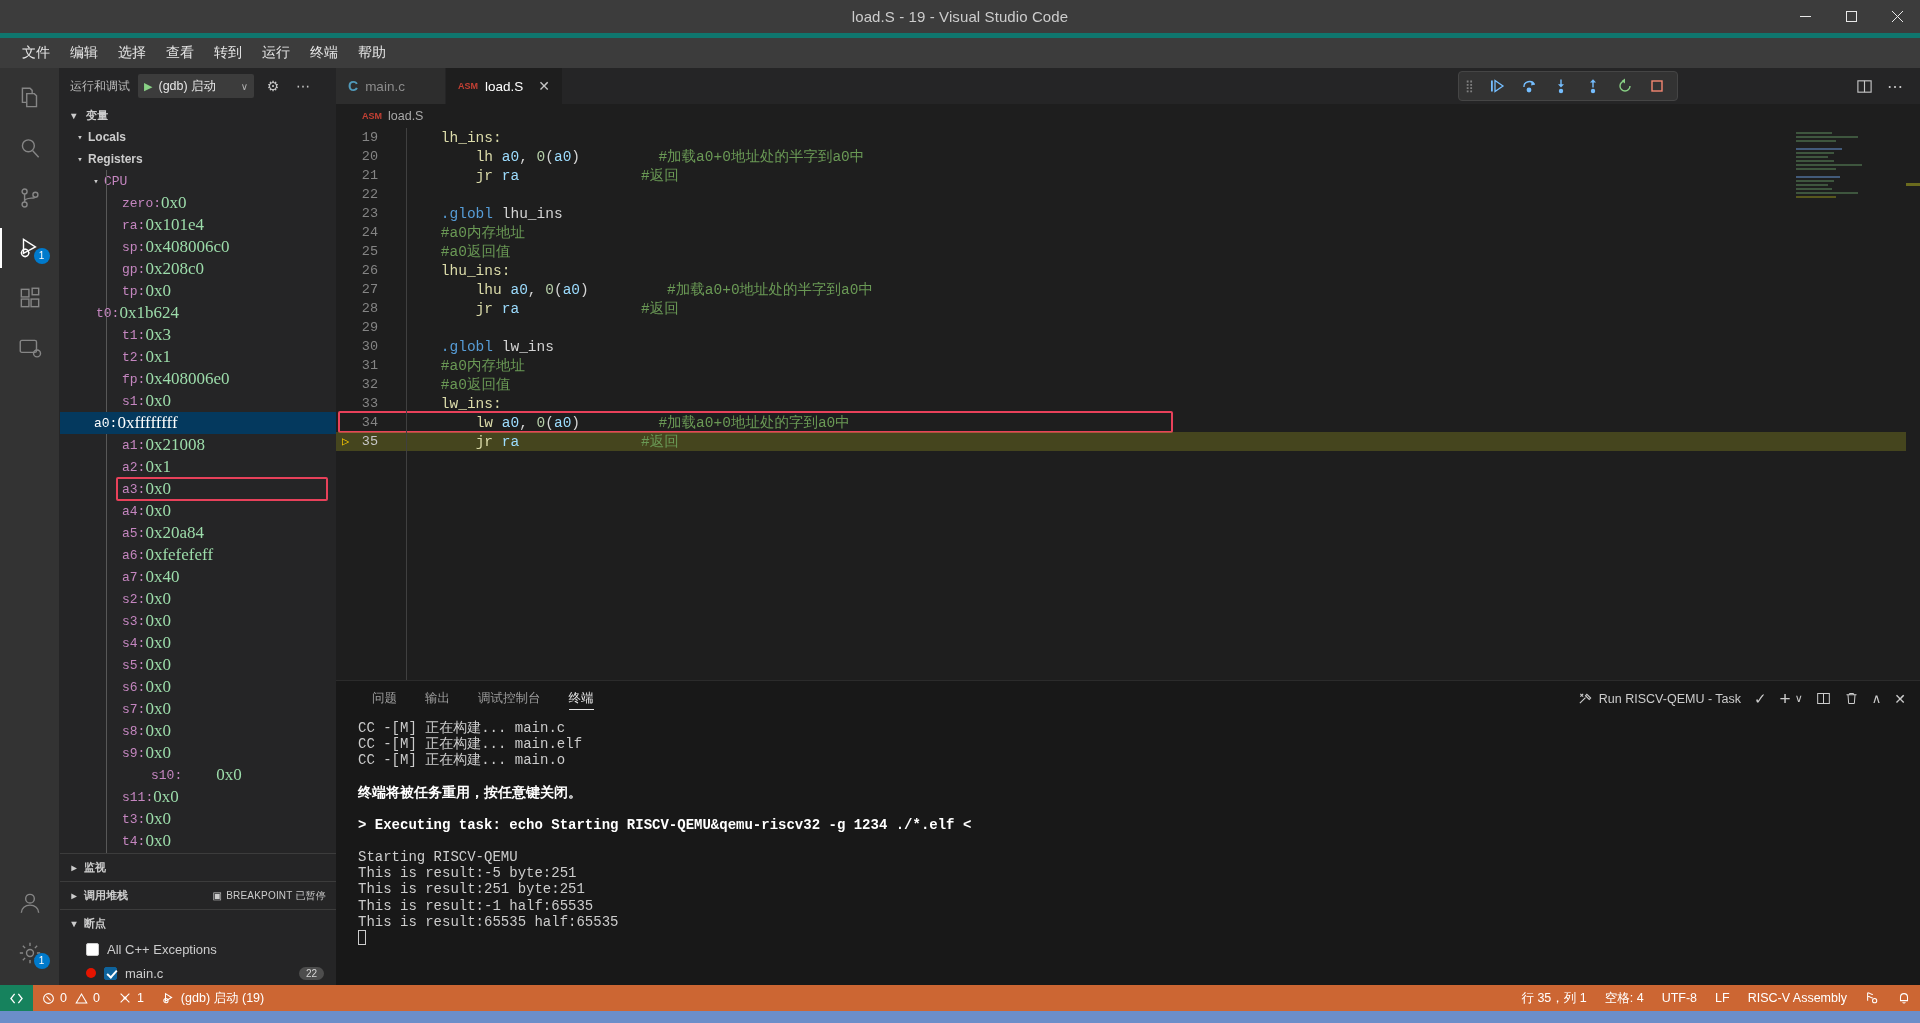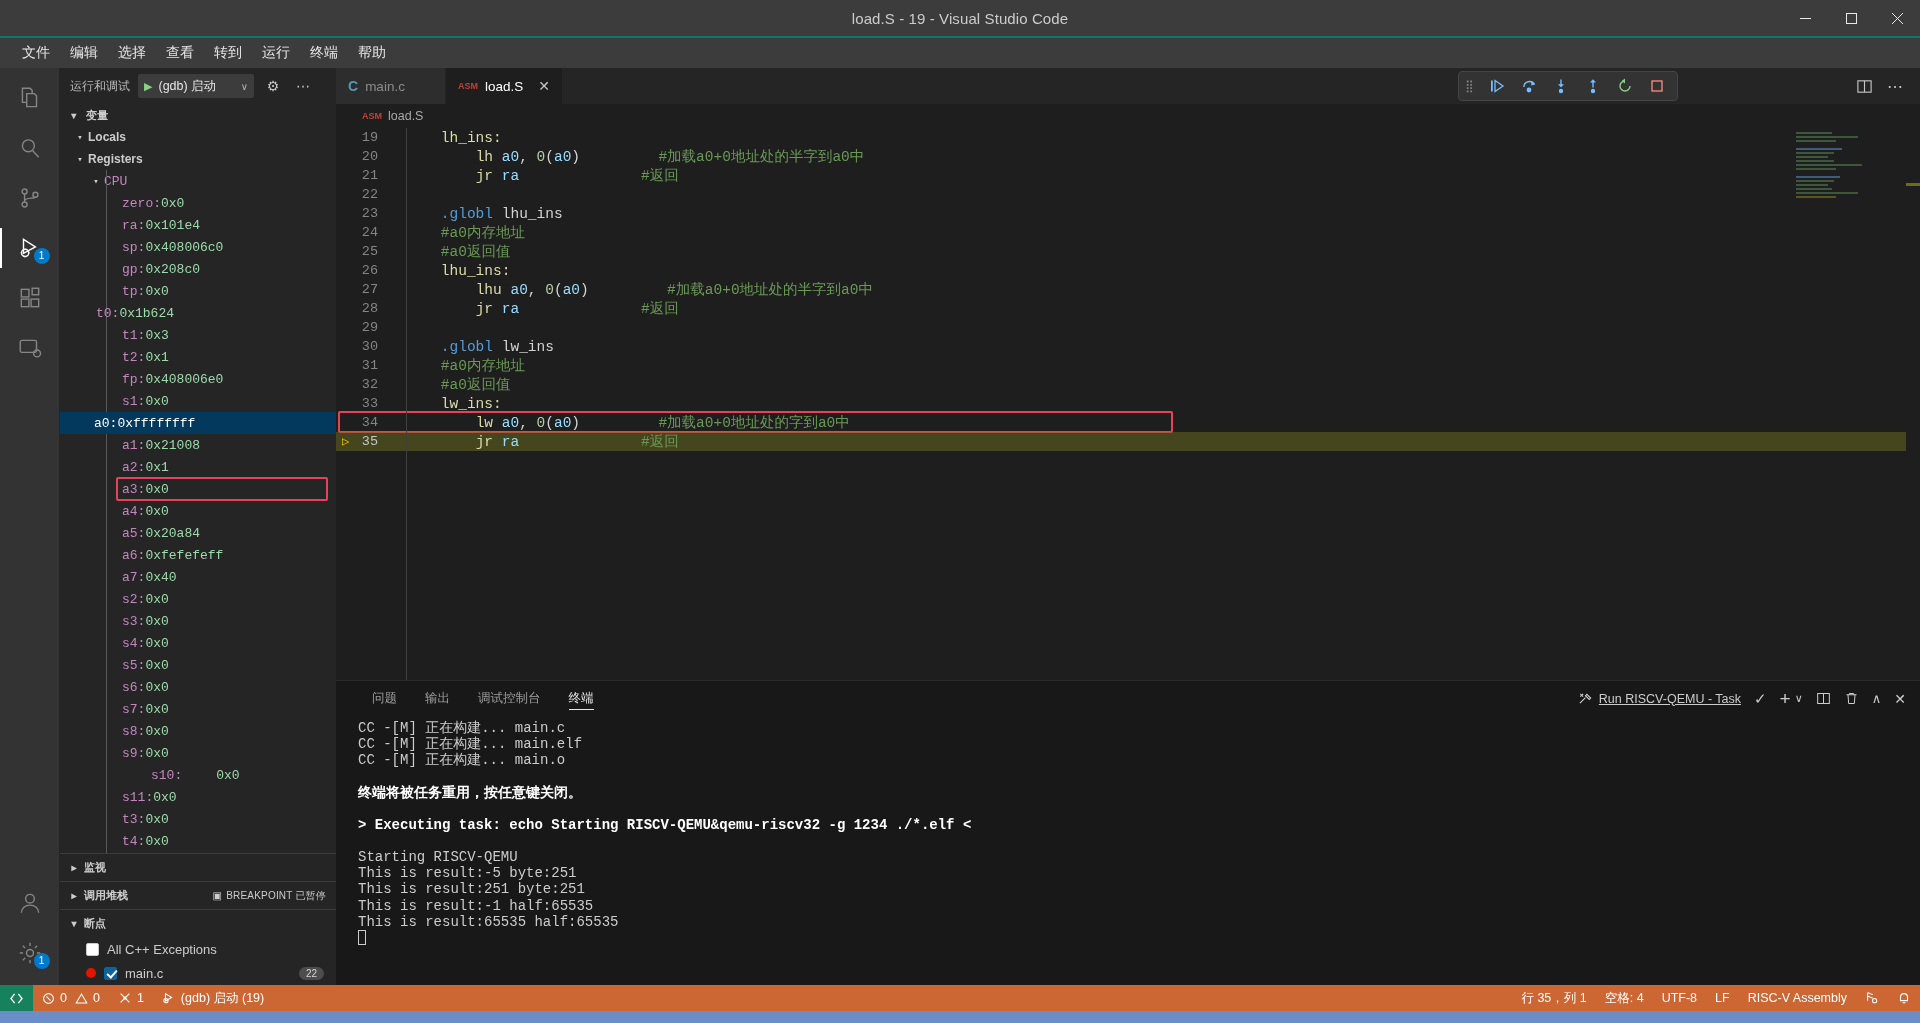--- a/index.html
+++ b/index.html
@@ -8,21 +8,21 @@
     background: #1e1e1e;
     font-family: "Liberation Sans", sans-serif;
     overflow: hidden;
     color: #cccccc;
   }
   #app { position: relative; width: 1920px; height: 1023px; display: flex; flex-direction: column; background:#1e1e1e; }
 
   
   .titlebar {
     height: 38px; background: #3c3c3c; display: flex; align-items: center;
-    flex: none; position: relative; border-bottom: 2px solid #0f766e;
+    flex: none; position: relative; border-bottom: 5px solid #0f766e;
   }
   .titlebar .title {
     position: absolute; left: 0; right: 0; text-align: center;
     font-size: 15px; color: #cccccc; letter-spacing: .1px; pointer-events: none;
   }
   .winbtns { margin-left: auto; display: flex; height: 38px; z-index:2; }
   .winbtn { width: 46px; height: 38px; display: flex; align-items: center; justify-content: center; color: #e8e8e8; }
 
   
   .menubar {
@@ -80,21 +80,21 @@
     font-size: 11px; font-weight: bold; color: #cccccc; padding-left: 6px;
     letter-spacing: .3px; flex: none;
   }
   .twisty { width: 16px; text-align: center; font-size: 10px; color: #cccccc; }
   .var-tree { flex: 1; overflow: hidden; font-family: "Liberation Mono", monospace; font-size: 12.5px; }
   .trow { height: 22px; display: flex; align-items: center; white-space: nowrap; }
   .trow .tw { width: 16px; text-align: center; font-size: 9px; color: #cccccc; flex:none; }
   .trow .nm { color: #cccccc; font-family: "Liberation Sans", sans-serif; font-weight: bold; font-size: 12px; }
   .trow.reg { position: relative; }
   .trow.reg .nm { color: #c586c0; font-family: "Liberation Mono", monospace; font-weight: normal; font-size: 13px; }
-  .trow.reg .vl { color: #9cdcaa; font-family: Liberation Mono, monospace; font-size: 13px; }
+  .trow.reg .vl { color: #9cdcaa; font-family: Liberation Serif, serif; font-size: 17px; }
   .trow.cpu .nm { color: #c586c0; font-family: "Liberation Mono", monospace; font-weight: normal; font-size: 13px; }
   .indent-guide { position: absolute; top: 0; bottom: 0; width: 1px; background: #585858; }
 
   .reg-selected { background: #04395e; }
   .redbox {
     position: absolute; border: 2px solid #e8415a; border-radius: 2px; pointer-events: none;
   }
 
   .side-collapsed {
     height: 28px; display: flex; align-items: center; gap: 2px;
@@ -163,21 +163,21 @@
   .ovr-ruler { position:absolute; right:0; top:0; width:14px; bottom:0; background:#1e1e1e; }
   .ovr-mark { position:absolute; right:0; width:14px; height:3px; }
 
   
   .panel { height: 305px; background: #181818; flex: none; display: flex; flex-direction: column; border-top: 1px solid #2b2b2b; }
   .panel-tabs { height: 35px; display: flex; align-items: center; padding-left: 22px; gap: 0; flex: none; }
   .ptab { font-size: 12.5px; color: #9d9d9d; padding: 0 14px; height: 35px; display:flex; align-items:center; position: relative; }
   .ptab.active { color: #e7e7e7; }
   .ptab.active::after { content:""; position:absolute; left: 14px; right: 14px; bottom: 6px; height: 1px; background: #e7e7e7; }
   .panel-actions { margin-left: auto; display: flex; align-items: center; gap: 13px; padding-right: 14px; color: #cccccc; font-size: 14px; }
-  .panel-actions .task-name { font-size: 12.5px; display: flex; align-items: center; gap: 6px; text-decoration: underline; }
+  .panel-actions .task-name { font-size: 12.5px; display: flex; align-items: center; gap: 6px; }
   .term { flex: 1; padding: 4px 0 0 22px; font-family: "Liberation Mono", monospace; font-size: 14px; color: #cccccc; line-height: 16.2px; overflow: hidden; }
   .term .bold { font-weight: bold; color: #ffffff; }
   .term .blank { height: 16px; }
   .cursor-blk { display:inline-block; width: 8px; height: 15px; border: 1px solid #cccccc; vertical-align: -3px; }
 
   
   .statusbar {
     height: 26px; background: #cc6633; display: flex; align-items: center;
     flex: none; font-size: 12.5px; color: #ffffff;
   }

